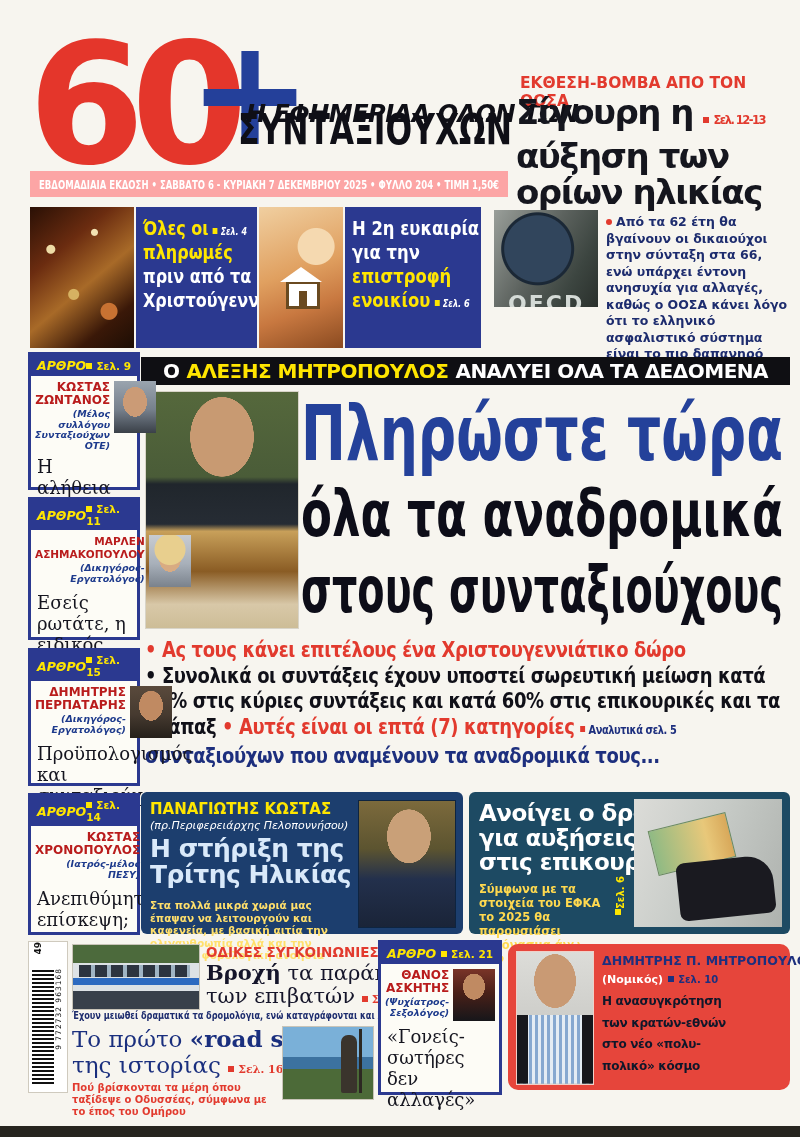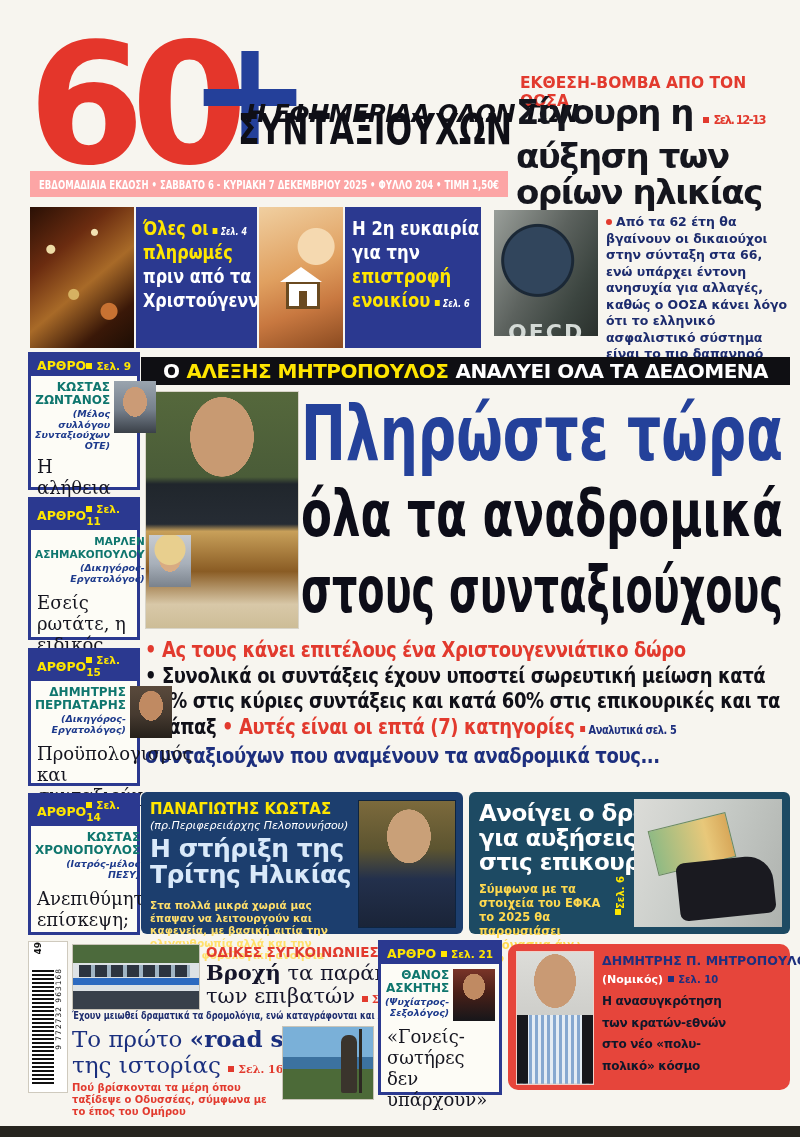--- a/index.html
+++ b/index.html
@@ -28,25 +28,25 @@
   .tref{font-size:10px;font-weight:800;font-style:italic;color:#fff}
   
   .kickerbar{background:#0f0f13;display:flex;align-items:center;justify-content:center;gap:7px;white-space:nowrap}
   .kickerbar span{font-size:20px;font-weight:800;letter-spacing:-0.5px}
   .bullets{font-size:22px;line-height:25.5px;font-weight:800;letter-spacing:-0.5px;transform:scaleX(.818);transform-origin:0 0}
   .b-red{color:#e23a2e}.b-blk{color:#101018}.b-nav{color:#1d2f7e}
   .aref{font-size:12px;color:#1d2f7e;font-weight:800}
   
   .art-box{background:#fdfcf6;border:3px solid #2b3990;box-sizing:border-box;position:absolute}
   .art-head{background:#2b3990;color:#ffe600;display:flex;justify-content:space-between;align-items:center;padding:3px 6px}
-  .art-lbl{font-size:12.5px;font-weight:800;}
+  .art-lbl{font-size:12.5px;font-weight:800;font-style:italic}
   .art-ref{font-size:10.5px;font-weight:800}
   .art-who{display:flex;gap:4px;padding:5px 4px 2px 4px}
   .art-col{flex:1;text-align:right}
-  .art-name{color:#0f766e;font-weight:800;font-size:12px;line-height:13px}
+  .art-name{color:#b91c1c;font-weight:800;font-size:12px;line-height:13px}
   .art-role{color:#1d3a8c;font-style:italic;font-weight:700;font-size:9.5px;line-height:10.5px;margin-top:2px}
   .art-hl{font-family:"DejaVu Serif",serif;font-size:18px;line-height:21px;color:#15151f;padding:3px 6px 0 6px}
   .art-photo{width:42px;height:52px;flex:0 0 auto}
   
   .panel{border-radius:6px;box-sizing:border-box;position:absolute}
   .p-name{color:#ffe600;font-weight:800;font-size:15px}
   .p-role{color:#fff;font-style:italic;font-size:11px;margin-top:1px}
   .p-hl{color:#d9e9fa;font-weight:800;font-size:25px;line-height:26px;letter-spacing:-0.5px}
   .p-hl2{color:#fff;font-weight:800;font-size:23px;line-height:24.5px;letter-spacing:-0.5px}
   .p-body{color:#ffdf6b;font-size:10.5px;line-height:12.5px;font-weight:600;margin-top:6px}
@@ -136,21 +136,21 @@
     </svg>
 </div>
 
 <div class="abs kicker" style="left:520px;top:74px;font-size:15.5px">ΕΚΘΕΣΗ-ΒΟΜΒΑ ΑΠΟ ΤΟΝ ΟΟΣΑ</div>
 <div class="abs" style="left:516px;top:94px;width:276px">
   <div class="bighl nowrap"><span>Σίγουρη η</span>
     <span class="refsmall"><span class="sq"></span><span>Σελ. 12-13</span></span></div>
   <div class="bighl nowrap">αύξηση των</div>
   <div class="bighl nowrap">ορίων ηλικίας</div>
 </div>
-<div class="ph ph-oecd" style="left:494px;top:210px;width:104px;height:126px">
+<div class="ph ph-oecd" style="left:494px;top:210px;width:104px;height:97px">
   <span class="oecdtxt">OECD</span>
 </div>
 <div class="abs oecdbody" style="left:606px;top:214px;width:184px">
   <span class="sq" style="border-radius:50%"></span><span>Από τα 62 έτη θα βγαίνουν οι δικαιούχοι στην σύνταξη στα 66, ενώ υπάρχει έντονη ανησυχία για αλλαγές, καθώς ο ΟΟΣΑ κάνει λόγο ότι το ελληνικό ασφαλιστικό σύστημα είναι το πιο δαπανηρό και το πιο γενναιόδωρο</span>
 </div>
 
 <div class="ph ph-christmas" style="left:30px;top:207px;width:104px;height:141px"></div>
 <div class="abs tbox" style="left:136px;top:207px;width:121px;height:141px">
   <span class="cond" style="transform:scaleX(.8)"><span class="l yel">Όλες οι</span>
     <span class="tref"><span class="sq y"></span><span>Σελ. 4</span></span></span>
@@ -291,21 +291,21 @@
       <span class="art-lbl">ΑΡΘΡΟ</span>
     <span class="art-ref"><span class="sq y"></span><span>Σελ. 21</span></span>
     </div>
   <div class="art-who">
       <div class="art-col">
         <div class="art-name">ΘΑΝΟΣ ΑΣΚΗΤΗΣ</div>
     <div class="art-role">(Ψυχίατρος-Σεξολόγος)</div>
       </div>
     <div class="ph-askitis art-photo"></div>
     </div>
-  <div class="art-hl">«Γονείς-σωτήρες δεν υπάρχουν»</div>
+  <div class="art-hl">«Γονείς-σωτήρες δεν αλλαγές»</div>
 </div>
 
 <div class="redbox" style="left:508px;top:944px;width:282px;height:146px">
   <div class="ph ph-mitrop" style="left:8px;top:7px;width:76px;height:132px;border:1px solid #f0d0c8"></div>
   <div class="abs" style="left:94px;top:9px;width:182px">
     <div class="rb-name">ΔΗΜΗΤΡΗΣ Π. ΜΗΤΡΟΠΟΥΛΟΣ</div>
     <div class="nowrap"><span class="rb-role">(Νομικός)</span>
       <span class="rb-ref"><span class="sq n"></span><span>Σελ. 10</span></span></div>
     <div class="rb-hl">Η ανασυγκρότηση</div>
     <div class="rb-hl" style="margin-top:0">των κρατών-εθνών</div>

